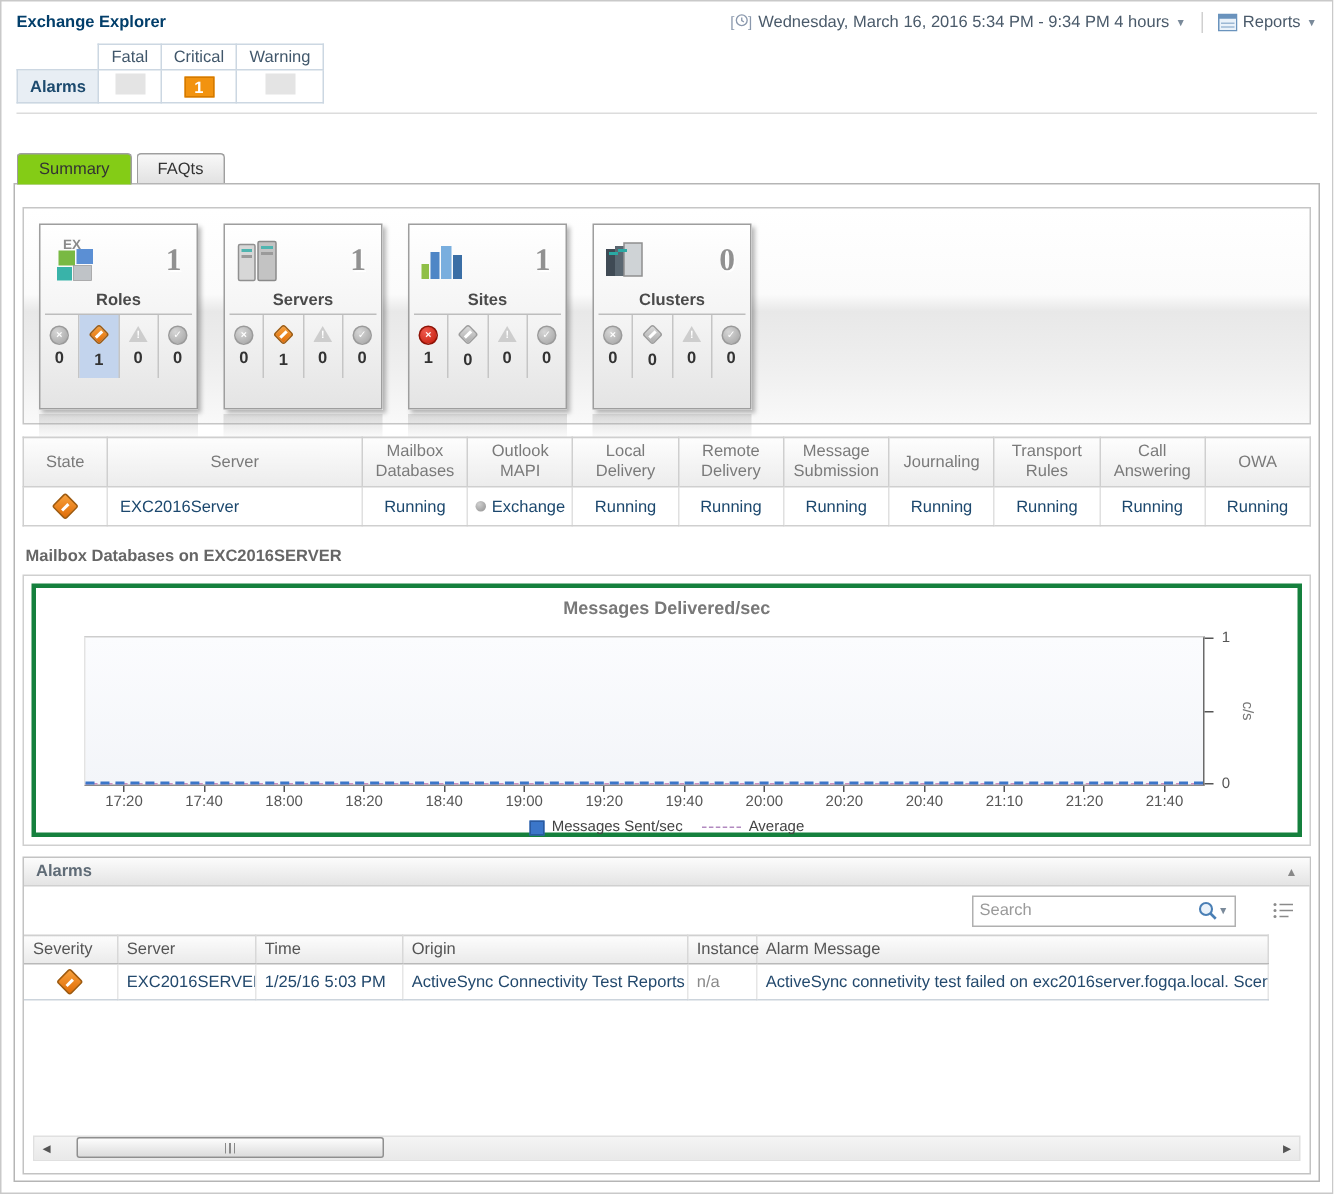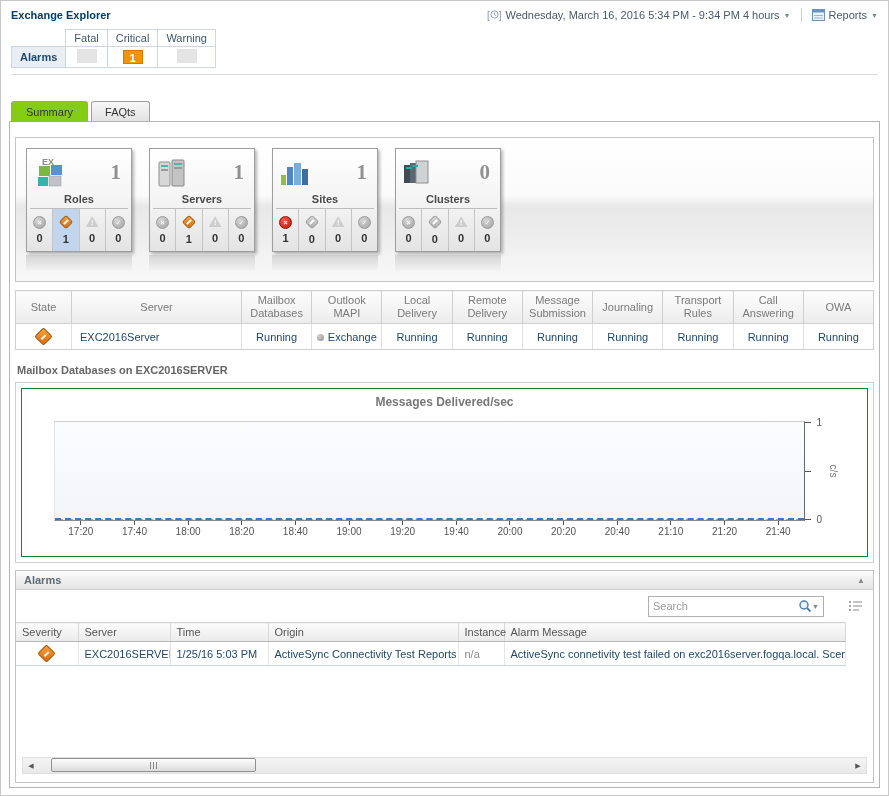--- a/index.html
+++ b/index.html
@@ -36,21 +36,21 @@
   .tabs { display: flex; gap: 3px; padding-left: 10px; margin-top: 10px; position: relative; z-index: 2; }
   .tab { padding: 4px 13px 3px; border: 1px solid #9f9f9f; border-bottom: none; border-radius: 3px 3px 0 0; background: linear-gradient(#f8f8f8, #e2e2e2); cursor: pointer; color: #333; }
   .tab.active { background: #84cc16; padding: 4px 14px; margin-bottom: -1px; }
 
   
   .content { flex: 1; margin: 0 8px 7px; border: 1px solid #b5b5b5; background: #fff; padding: 15px 5px 4px; display: flex; flex-direction: column; }
 
   
   .tile-strip { border: 1px solid #c6c6c6; height: 145px; background: linear-gradient(180deg, #ffffff 0%, #fbfbfb 40%, #e8e8e8 48%, #efefef 74%, #f9f9f9 100%); padding: 10px 0 0 10px; display: flex; gap: 17px; align-items: flex-start; margin-bottom: 8px; }
   .tile-wrap { width: 106px; }
-  .tile { width: 106px; height: 104px; border: 1px solid #9e9e9e; background: linear-gradient(#ffffff, #f3f3f3 55%, #e4e4e4); box-shadow: 2px 2px 3px rgba(0,0,0,0.28); cursor: pointer; }
+  .tile { width: 106px; height: 124px; border: 1px solid #9e9e9e; background: linear-gradient(#ffffff, #f3f3f3 55%, #e4e4e4); box-shadow: 2px 2px 3px rgba(0,0,0,0.28); cursor: pointer; }
   .tile-top { height: 44px; display: flex; align-items: center; padding: 3px 10px 0 6px; }
   .tile-count { margin-left: auto; font-family: "Liberation Serif", "DejaVu Serif", serif; font-size: 21px; font-weight: bold; color: #919191; text-shadow: 1px 1px 0 #fff; }
   .tile-label { text-align: center; font-weight: bold; font-size: 11px; color: #4a4a4a; padding-bottom: 3px; border-bottom: 1px solid #bdbdbd; margin: 0 3px; }
   .tile-stats { display: flex; height: 42px; }
   .stat-cell { flex: 1; display: flex; flex-direction: column; align-items: center; justify-content: space-evenly; border-right: 1px solid #c5c5c5; padding: 3px 0; }
   .stat-cell:last-child { border-right: none; }
   .stat-cell.hl { background: #c3d4ed; }
   .scount { font-weight: bold; color: #333; font-size: 11px; }
   .reflection { height: 16px; margin-top: 3px; background: linear-gradient(180deg, rgba(150,150,150,0.32), rgba(190,190,190,0.05)); }
 
@@ -71,21 +71,21 @@
   .server-table td { border: 1px solid #e0e0e0; border-top: 1px solid #cfcfcf; border-bottom: 1px solid #cfcfcf; padding: 4px; text-align: center; color: #1c486e; background: #fff; }
   .server-table td.srv { text-align: left; padding-left: 8px; }
   .server-table td:first-child, .server-table th:first-child { border-left: 1px solid #cfcfcf; }
   .server-table td:last-child, .server-table th:last-child { border-right: 1px solid #cfcfcf; }
   .center-ic { display: flex; justify-content: center; }
   .udot { display: inline-block; width: 7px; height: 7px; border-radius: 50%; background: radial-gradient(circle at 35% 30%, #cfcfcf, #909090); margin-right: 4px; vertical-align: middle; }
 
   
   .section-title { font-weight: bold; color: #666; margin: 2px 2px 6px; }
   .chart-panel { border: 1px solid #cfcfcf; padding: 5px; height: 181px; margin-bottom: 7px; }
-  .chart-inner { border: 1px solid #15803d; height: 100%; padding-top: 6px; }
+  .chart-inner { border: 3px solid #15803d; height: 100%; padding-top: 6px; }
   .chart-title { text-align: center; font-weight: bold; color: #787878; font-size: 12px; margin-bottom: 12px; }
   .plot { position: relative; height: 100px; margin: 0 62px 0 32px; border-top: 1px solid #cdcdcd; border-left: 1px solid #e3e3e3; border-right: 1px solid #6a6a6a; border-bottom: 1px solid #8a8a8a; background: linear-gradient(180deg, #fbfcfe, #f3f5f9); }
   .series-line { position: absolute; left: 0; right: 0; height: 0; }
   .series-line.msgs { border-top: 2px dashed #3b76c9; }
   .series-line.avg { border-top: 1px dashed #cf8fbe; }
   .ytm { position: absolute; right: -7px; width: 6px; height: 1px; background: #555; }
   .ytm.t { top: 0; } .ytm.m { top: 50%; } .ytm.b { bottom: 0; }
   .ylab { position: absolute; right: -18px; color: #555; font-size: 10px; }
   .ylab.top { top: -5px; } .ylab.bot { bottom: -5px; }
   .yaxis-label { position: absolute; right: -36px; top: 50%; transform: translateY(-50%) rotate(90deg); color: #777; font-size: 10px; }
@@ -403,20 +403,26 @@
             <div class="xtick">19:00</div>
             <div class="xtick">19:20</div>
             <div class="xtick">19:40</div>
             <div class="xtick">20:00</div>
             <div class="xtick">20:20</div>
             <div class="xtick">20:40</div>
             <div class="xtick">21:10</div>
             <div class="xtick">21:20</div>
             <div class="xtick">21:40</div>
           </div>
+        <div class="legend">
+          <span class="lg-swatch" style="background: rgb(59, 118, 201);"></span>
+          <span>Messages Sent/sec</span>
+          <span class="lg-dash"></span>
+          <span>Average</span>
+        </div>
       </div>
     </div>
 
     <div class="alarms-panel">
       <div class="alarms-header">
         <span class="ttl">Alarms</span>
         <span class="collapse">▲</span>
       </div>
       <div class="alarms-toolbar">
         <div class="searchbox">

